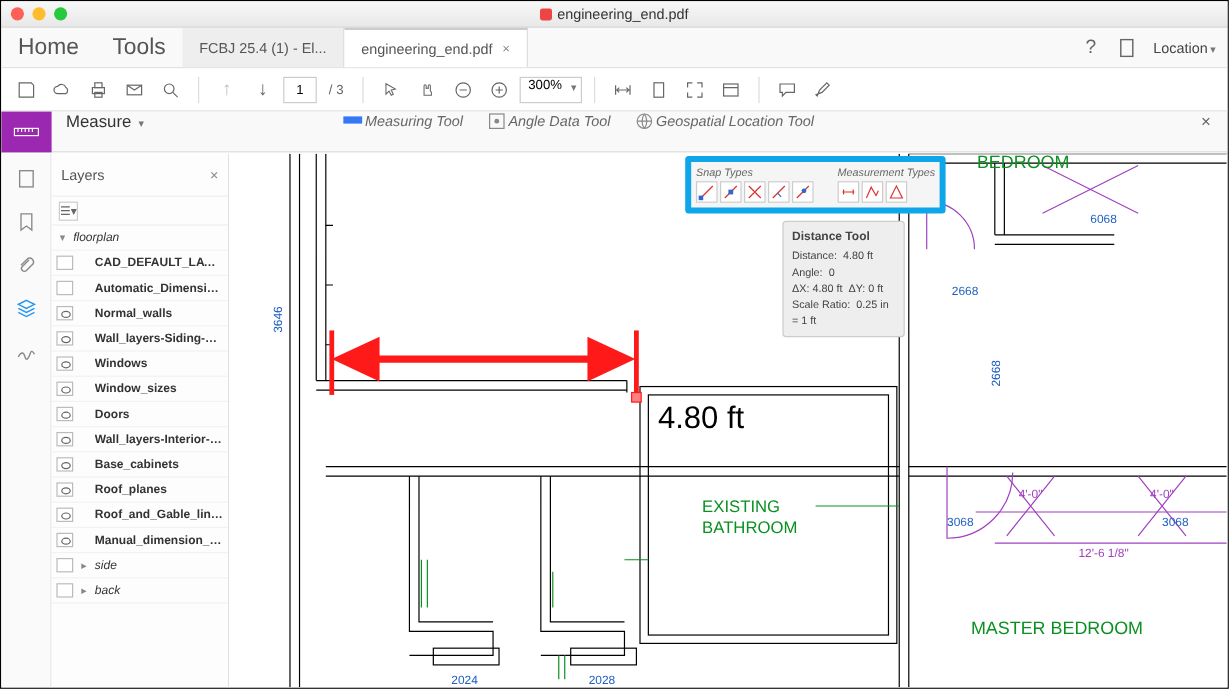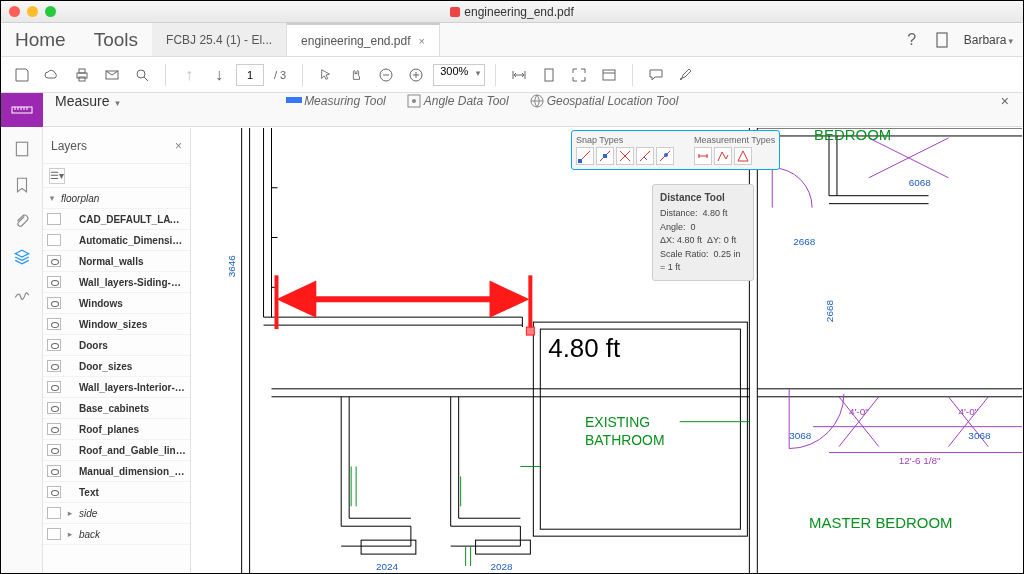--- a/index.html
+++ b/index.html
@@ -60,21 +60,21 @@
 .layer-name { overflow:hidden; text-overflow:ellipsis; white-space:nowrap; flex:1; }
 .layer-row.italic .layer-name { font-style:italic; }
 .layer-row.bold .layer-name { font-weight:bold; }
 
 
 .canvas { position:absolute; left:190px; right:0; top:127px; bottom:0; background:#fff; overflow:hidden; }
 .drawing { position:absolute; inset:0; }
 .drawing svg { width:100%; height:100%; }
 
 
-.snap-panel { position:absolute; top:2px; left:380px; background:#f5f5f5; border:1px solid #0ea5e9; border-radius:3px; padding:4px; display:flex; gap:20px; font-size:9px; color:#666; }
+.snap-panel { position:absolute; top:2px; left:380px; background:#f5f5f5; border:5px solid #0ea5e9; border-radius:3px; padding:4px; display:flex; gap:20px; font-size:9px; color:#666;font-style:italic; }
 .snap-group { display:flex; flex-direction:column; gap:2px; }
 .snap-row { display:flex; gap:2px; }
 .snap-btn { width:18px; height:18px; background:#fff; border:1px solid #ccc; cursor:pointer; display:flex; align-items:center; justify-content:center; }
 .snap-btn svg { width:14px; height:14px; }
 
 
 .dist-panel { position:absolute; top:56px; left:461px; width:102px; background:#eee; border:1px solid #ccc; border-radius:3px; padding:5px 7px; font-size:9px; color:#444; line-height:1.5; }
 .dist-panel .hdr { font-weight:bold; font-size:10px; margin-bottom:2px; }
 
 text { font-family: Arial, sans-serif; }
@@ -101,21 +101,21 @@
       <span>engineering_end.pdf</span>
       <span class="x">×</span>
     </div>
   <div class="menurow-right">
     <span class="ico">?</span>
     <span class="ico">
         <svg viewBox="0 0 16 16">
           <rect x="3" y="1" width="10" height="14" fill="none" stroke="#666" stroke-width="1.2"></rect>
         </svg>
       </span>
-    <span class="user-name"><span>Barbara</span><span class="caret">▾</span></span>
+    <span class="user-name"><span>Location</span><span class="caret">▾</span></span>
   </div>
 </div>
 
 <div class="toolbar">
   <div class="tbtn">
       <svg viewBox="0 0 16 16" width="16" height="16">
         <path d="M2 2h10l2 2v10H2z" fill="none" stroke="#666"></path>
       </svg>
     </div>
   <div class="tbtn">
@@ -311,25 +311,20 @@
         <span class="layer-name">Window_sizes</span>
       </div>
       <div class="layer-row bold">
         <span class="layer-eye"></span>
         <span class="layer-twist"></span>
         <span class="layer-name">Doors</span>
       </div>
       <div class="layer-row bold">
         <span class="layer-eye"></span>
         <span class="layer-twist"></span>
-        <span class="layer-name">Door_sizes</span>
-      </div>
-      <div class="layer-row bold">
-        <span class="layer-eye"></span>
-        <span class="layer-twist"></span>
         <span class="layer-name">Wall_layers-Interior-6-L4</span>
       </div>
       <div class="layer-row bold">
         <span class="layer-eye"></span>
         <span class="layer-twist"></span>
         <span class="layer-name">Base_cabinets</span>
       </div>
       <div class="layer-row bold">
         <span class="layer-eye"></span>
         <span class="layer-twist"></span>
@@ -337,25 +332,20 @@
       </div>
       <div class="layer-row bold">
         <span class="layer-eye"></span>
         <span class="layer-twist"></span>
         <span class="layer-name">Roof_and_Gable_lines</span>
       </div>
       <div class="layer-row bold">
         <span class="layer-eye"></span>
         <span class="layer-twist"></span>
         <span class="layer-name">Manual_dimension_lines</span>
-      </div>
-      <div class="layer-row bold">
-        <span class="layer-eye"></span>
-        <span class="layer-twist"></span>
-        <span class="layer-name">Text</span>
       </div>
       <div class="layer-row italic">
         <span class="layer-vis"></span>
         <span class="layer-twist">▸</span>
         <span class="layer-name">side</span>
       </div>
       <div class="layer-row italic">
         <span class="layer-vis"></span>
         <span class="layer-twist">▸</span>
         <span class="layer-name">back</span>

